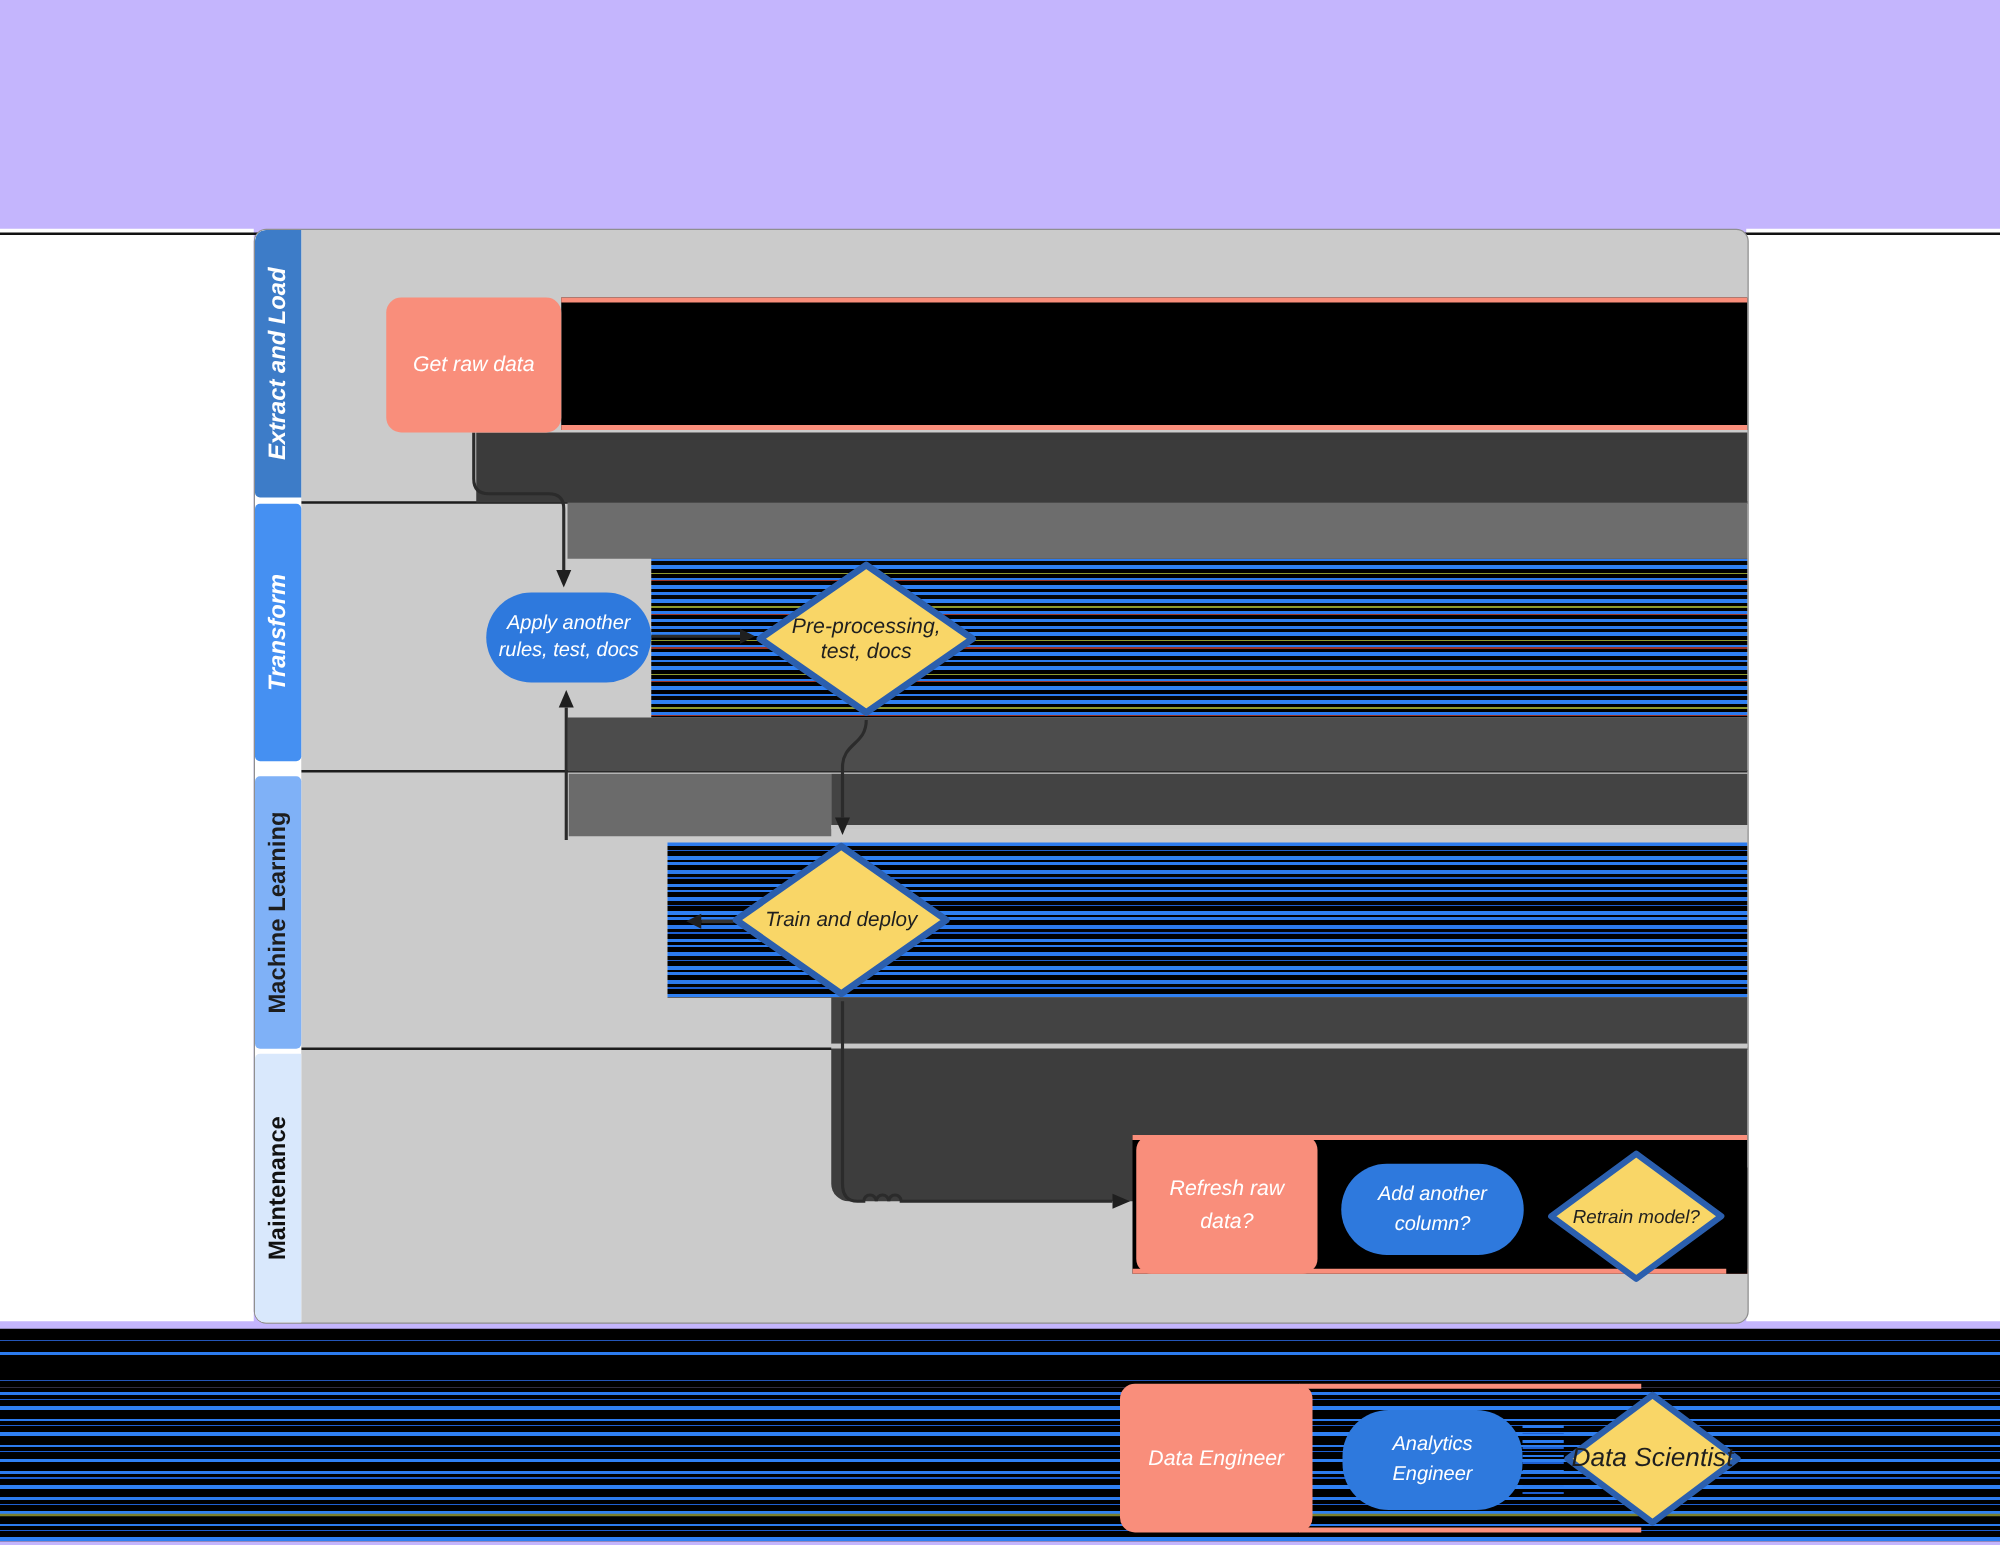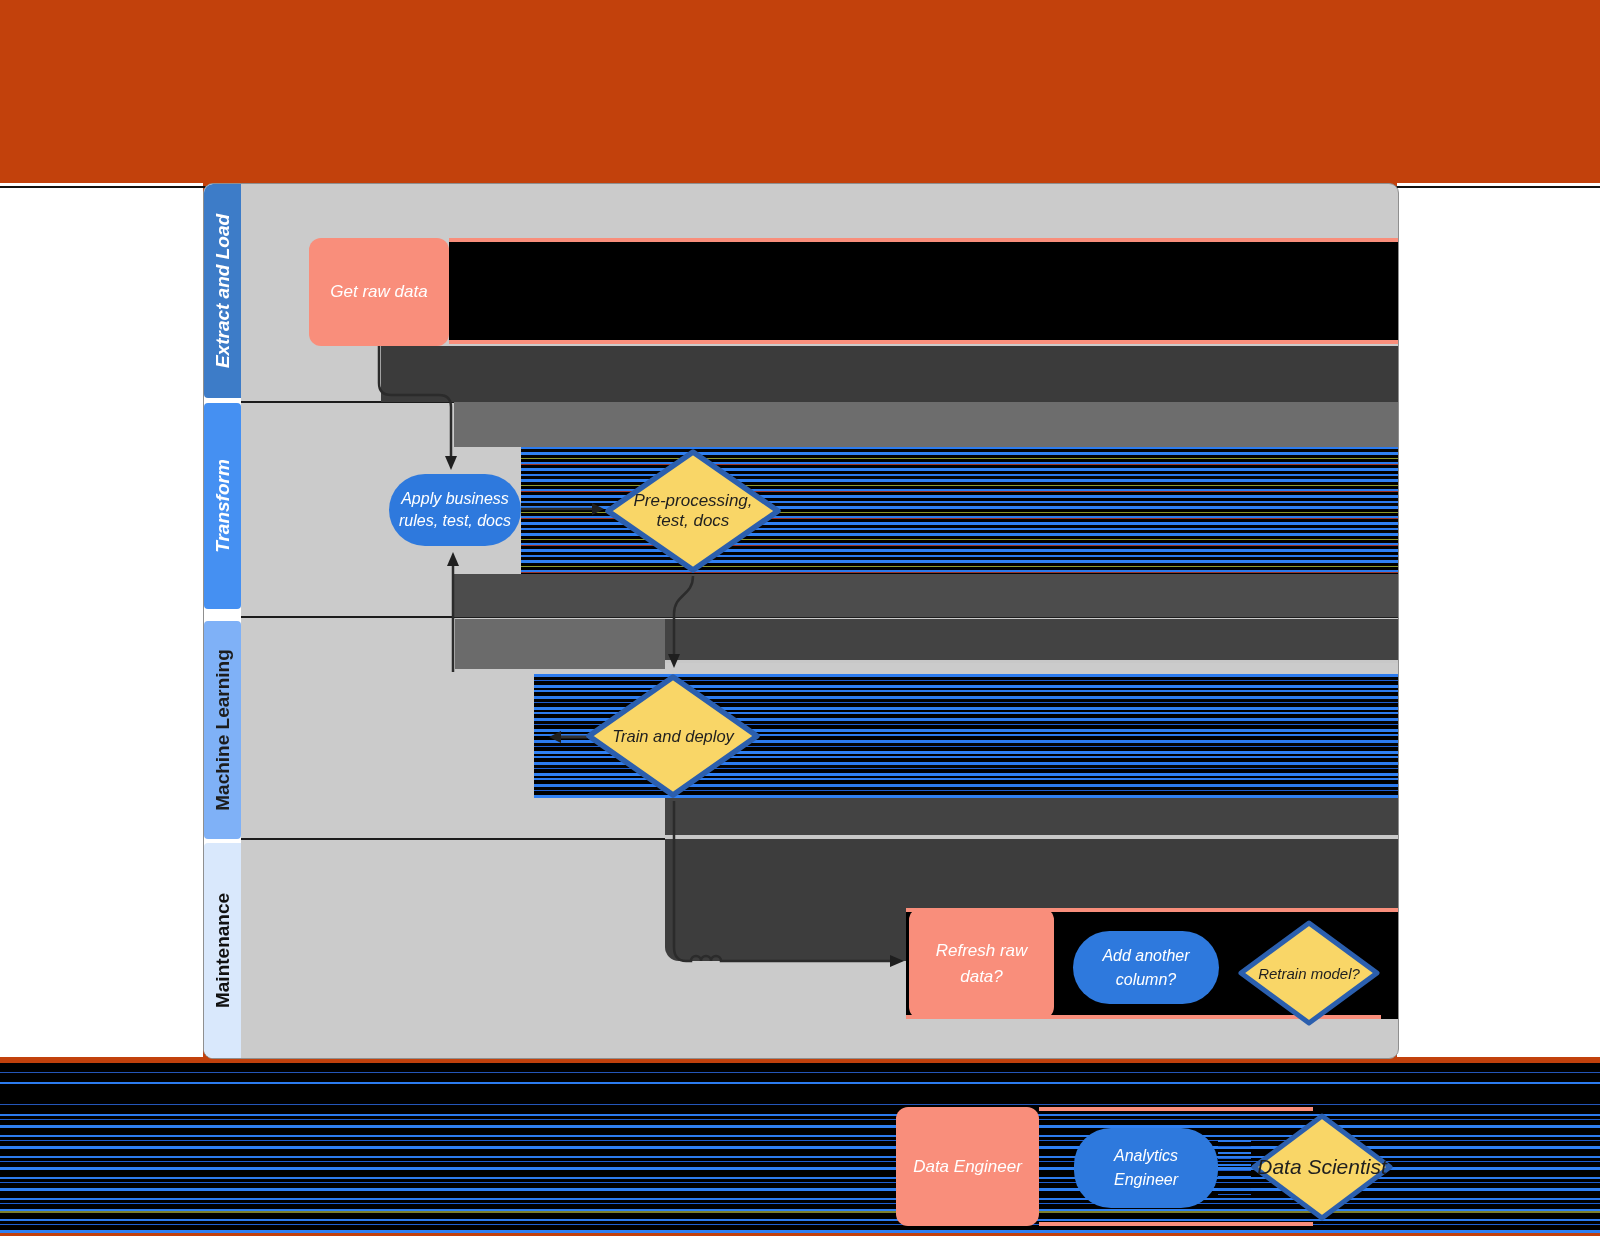--- a/index.html
+++ b/index.html
@@ -1,16 +1,16 @@
 <!DOCTYPE html>
 <html><head>
 <meta charset="utf-8">
 <style>
   html,body{margin:0;padding:0;background:#000;}
-  #screen{position:relative;width:1600px;height:1236px;background:#c2410c;overflow:hidden;
+  #screen{position:relative;width:1600px;height:1236px;background:#c4b5fd;overflow:hidden;
           font-family:"Liberation Sans",sans-serif;}
   .abs{position:absolute;}
   
   #diagram{position:absolute;left:203px;top:183px;width:1194px;height:874px;
            background:#cbcbcb;border:1px solid #8f8f8f;border-radius:10px;overflow:hidden;}
   .margin-white{background:#fff;}
   .hdr{position:absolute;left:0;width:37px;overflow:hidden;}
   .hdr .rot{position:absolute;left:0;top:0;height:37px;display:flex;align-items:center;justify-content:center;
             transform-origin:0 0;transform:rotate(-90deg);font-size:19px;font-weight:bold;white-space:nowrap;}
   .band{position:absolute;}
@@ -77,21 +77,21 @@
         <polygon points="357,547 357,559 345,553"></polygon>
         <polygon points="686,771 686,783 700,777"></polygon>
       </g>
     </svg>
 
     <div class="node pinkbox" style="left:105px;top:54px;width:140px;height:108px;font-size:17px;">
       <span>Get raw data</span>
     </div>
 
     <div class="node bluepill" style="left:185px;top:290px;width:132px;height:72px;font-size:16px;line-height:1.4;padding:0 8px;box-sizing:border-box;">
-      <span>Apply business rules, test, docs</span>
+      <span>Apply another rules, test, docs</span>
     </div>
 
     <div class="diamond" style="left:400px;top:264px;width:178px;height:126px;">
       <svg width="178" height="126">
           <polygon points="89,4 174,63 89,122 4,63" fill="#f9d667" stroke="#2b5fae" stroke-width="5.5" stroke-linejoin="round"></polygon>
         </svg>
       <div class="lbl" style="font-size:17px;padding:0 26px;">Pre-processing, test, docs</div>
     </div>
 
 
@@ -132,21 +132,21 @@
     </div>
   </div>
 
   <div class="abs" style="left:0;top:1063px;width:1600px;height:47px;background:repeating-linear-gradient(180deg,#000 0 9px,#2456b8 9px 10px,#000 10px 19px,#2c7bee 19px 21px,#000 21px 32px);"></div>
   <div class="abs" style="left:0;top:1110px;width:1600px;height:123px;background:repeating-linear-gradient(180deg,#000 0 4px,#2c7bee 4px 6px,#000 6px 9px,#1e5fd0 9px 10px,#000 10px 15px,#2f80f2 15px 18px,#000 18px 21px);"></div>
   <div class="abs" style="left:0;top:1211px;width:1600px;height:2px;background:#7b7f2e;"></div>
 
   <div class="abs echo-pink" style="left:1039px;top:1107px;width:274px;height:119px;background:transparent;"></div>
   <div class="abs stripesS" style="left:1218px;top:1140px;width:33px;height:56px;"></div>
 
-  <div class="node pinkbox" style="left:896px;top:1107px;width:143px;height:119px;font-size:17px;">
+  <div class="node pinkbox" style="left:896px;top:1107px;width:154px;height:119px;font-size:17px;">
     <span>Data Engineer</span>
   </div>
   <div class="node bluepill" style="left:1074px;top:1128px;width:144px;height:80px;font-size:16px;line-height:1.5;padding:0 24px;box-sizing:border-box;">
     <span>Analytics Engineer</span>
   </div>
   <div class="diamond" style="left:1250px;top:1112px;width:144px;height:110px;">
     <svg width="144" height="110">
         <polygon points="72,4 140,55 72,106 4,55" fill="#f9d667" stroke="#2b5fae" stroke-width="5" stroke-linejoin="round"></polygon>
       </svg>
     <div class="lbl" style="font-size:21px;">Data Scientist</div>

